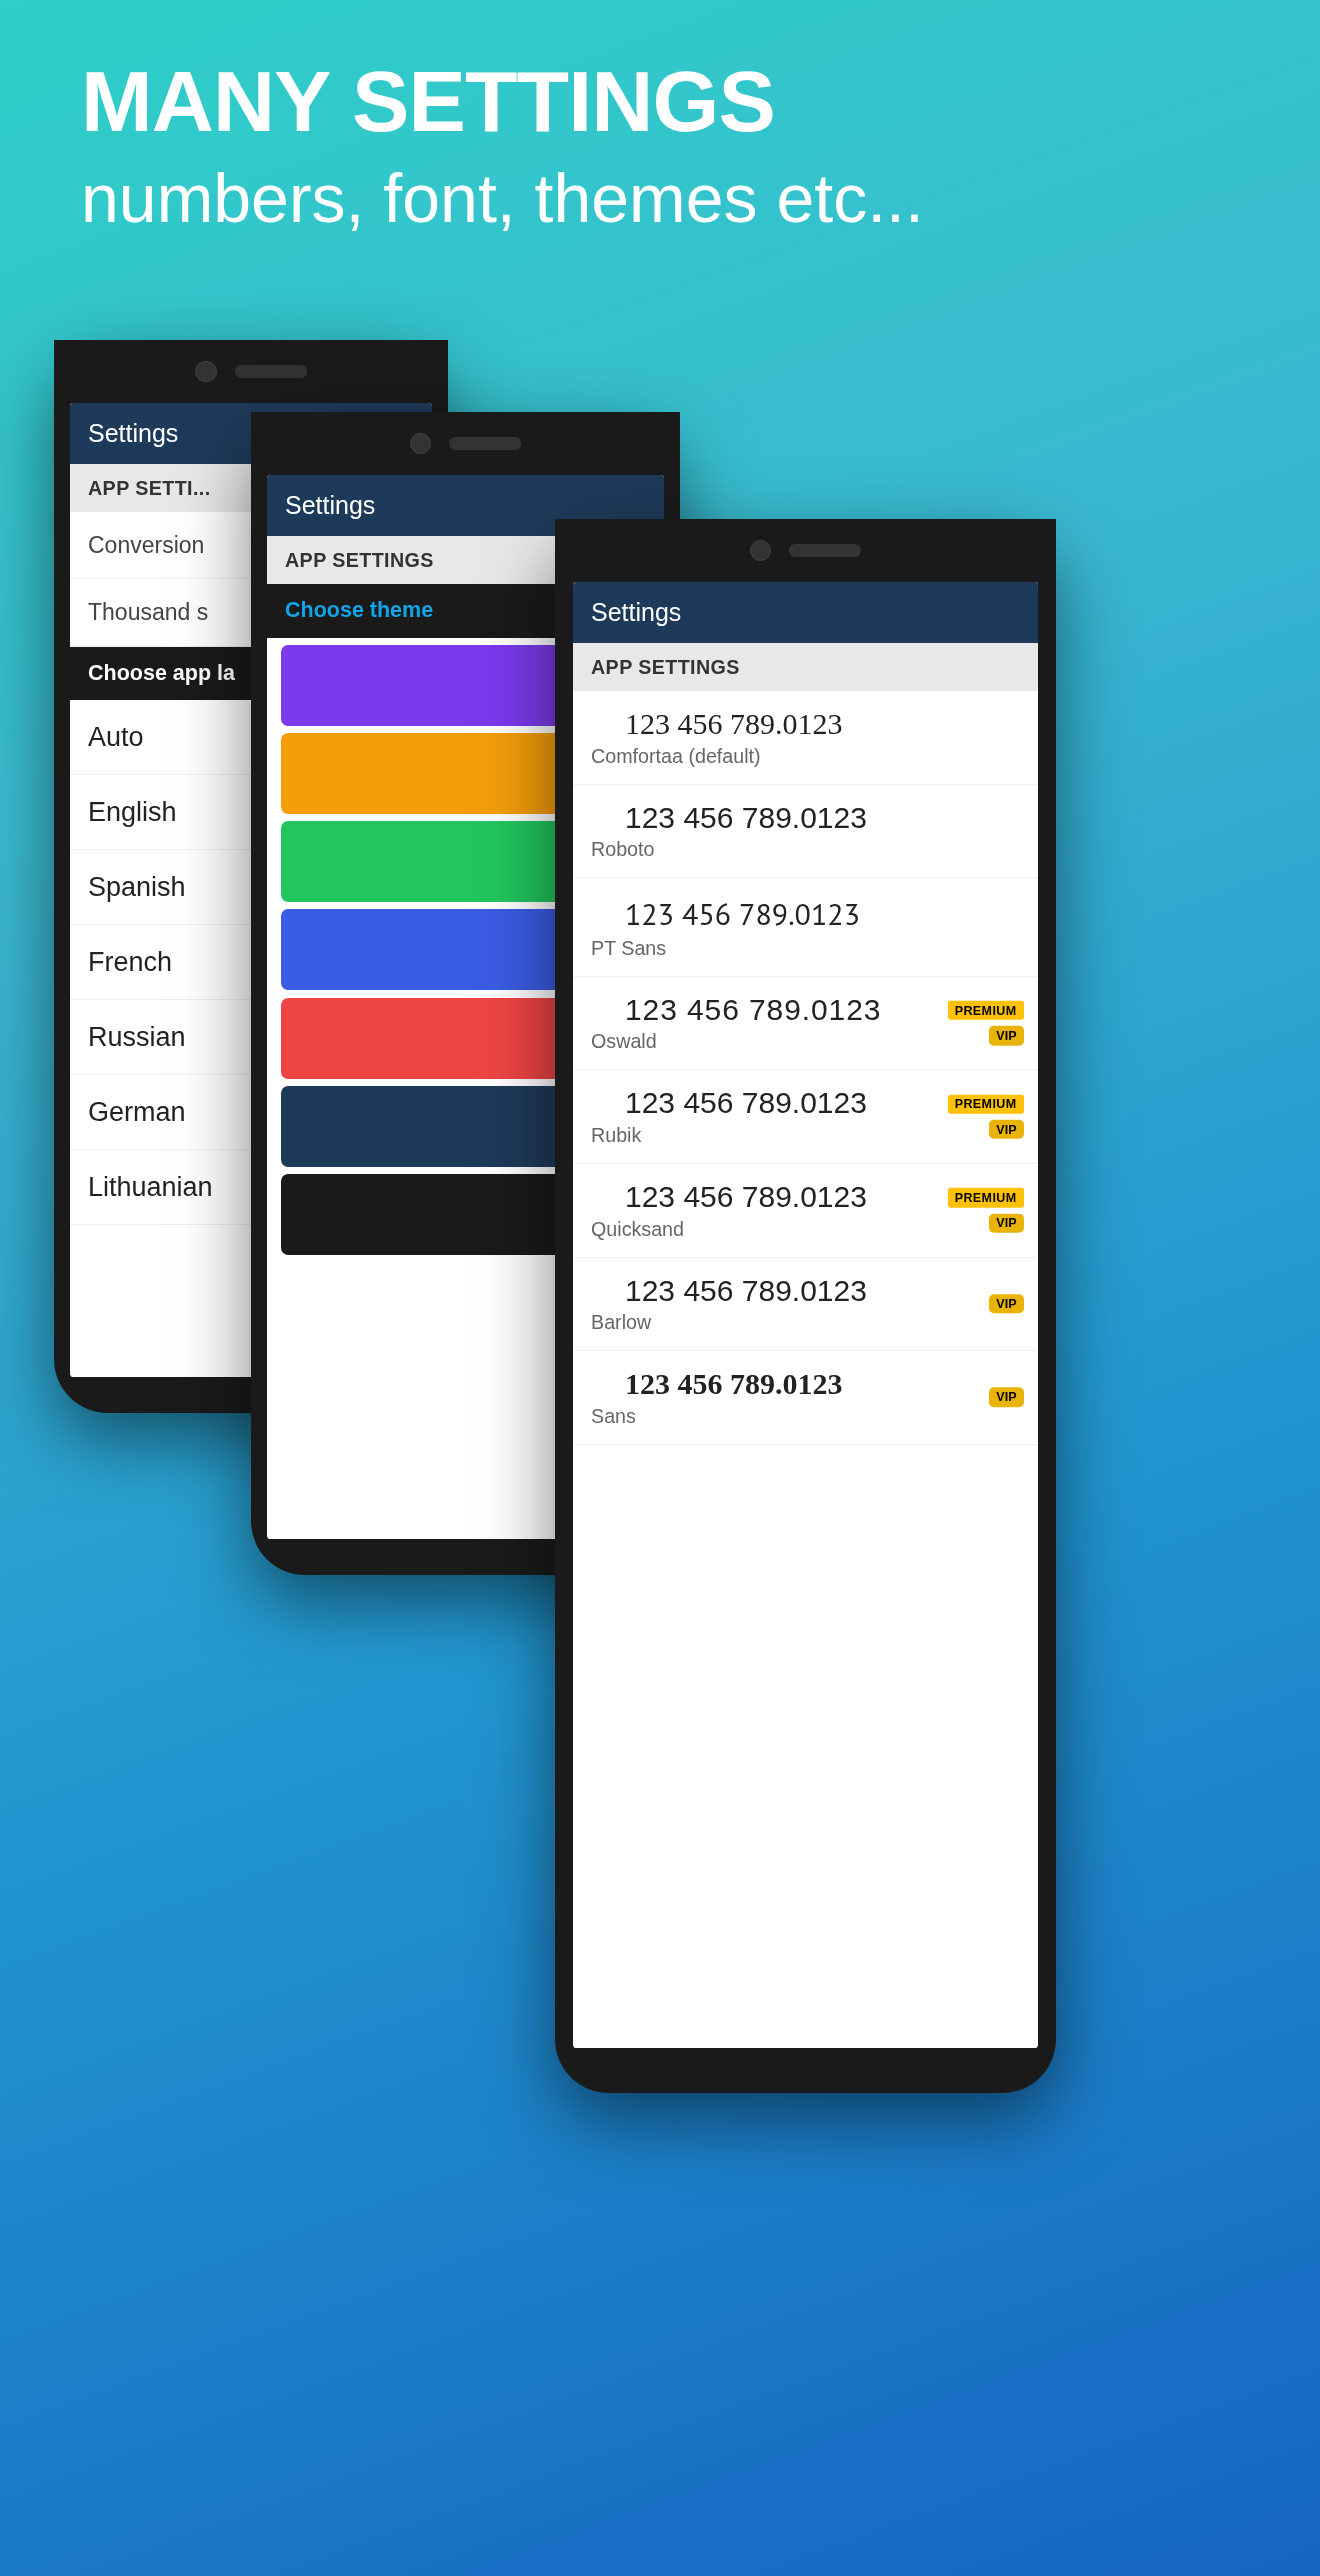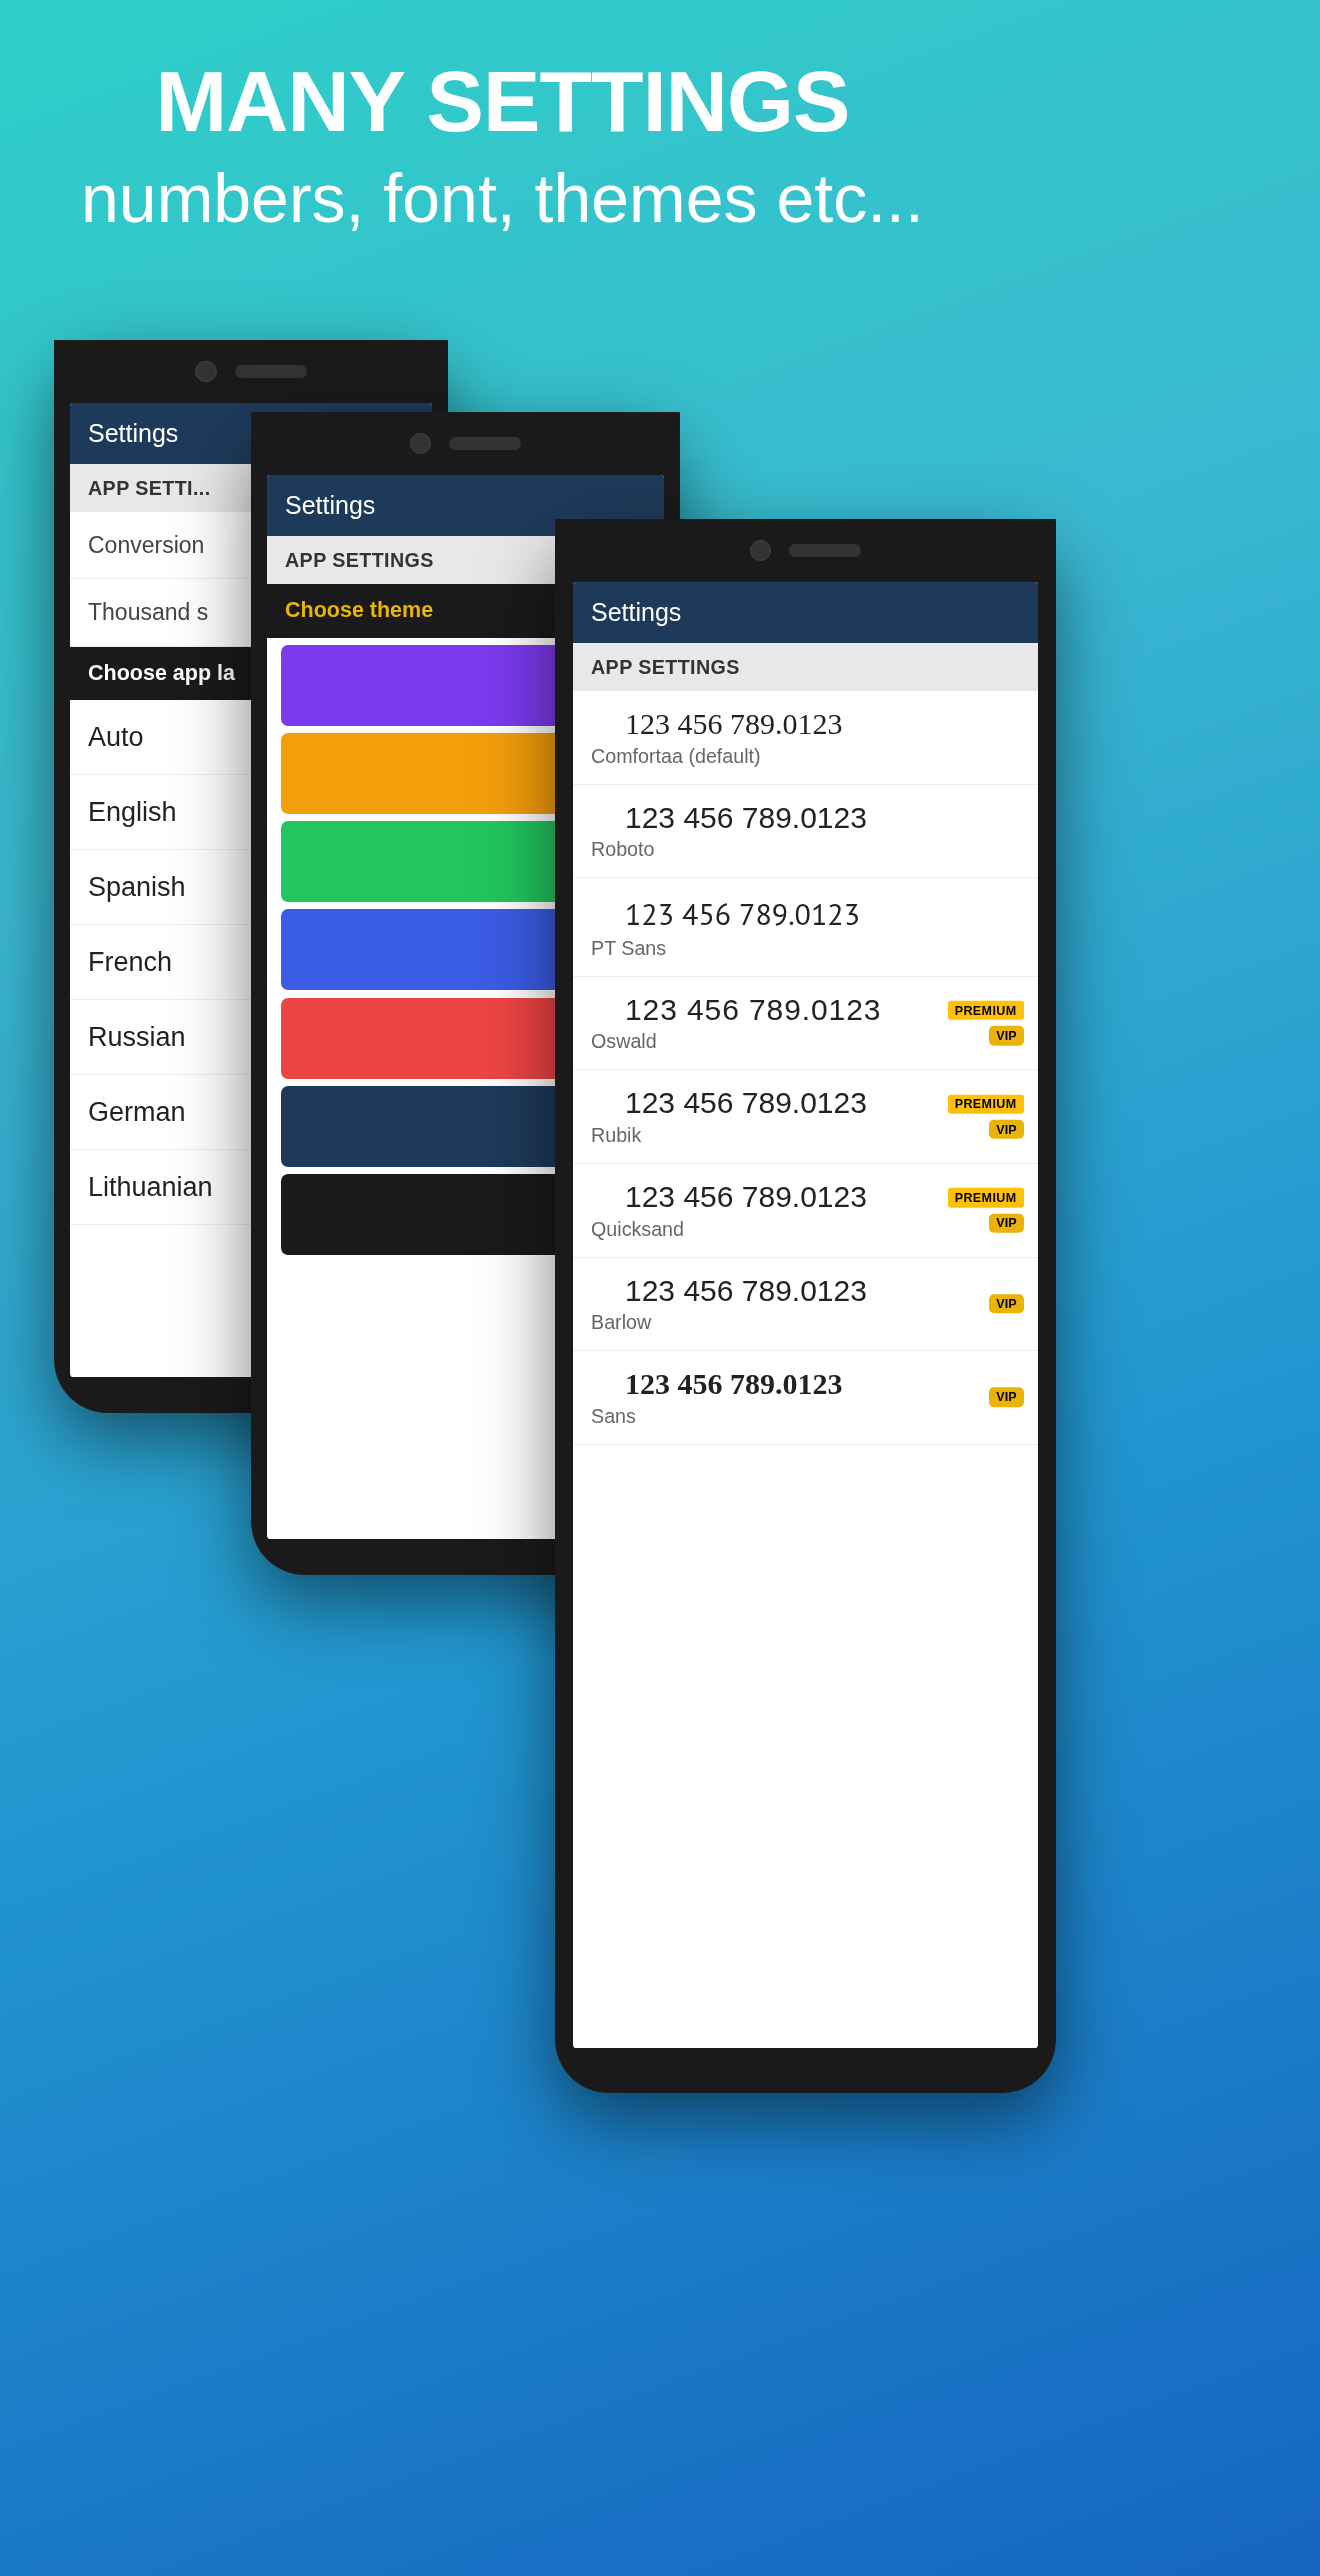--- a/index.html
+++ b/index.html
@@ -18,21 +18,20 @@
       top: 54px;
       left: 81px;
       color: white;
     }
 
     .header-title {
       font-size: 86px;
       font-weight: 900;
       line-height: 1.1;
       letter-spacing: -0.9px;
-      text-align: center;
     }
 
     .header-subtitle {
       font-size: 68px;
       font-weight: 400;
       line-height: 1.2;
       margin-top: 9px;
     }
 
     
@@ -164,21 +163,21 @@
       background: #1a1a1a;
       color: white;
       font-size: 21.5px;
       font-weight: 600;
       padding: 14.3px 18px;
     }
 
     
     .theme-header {
       background: #1a1a1a;
-      color: #eab308;
+      color: #0ea5e9;
       font-size: 21.5px;
       font-weight: 600;
       padding: 14.3px 18px;
     }
 
     .theme-swatch {
       height: 81px;
       margin: 7.2px 14.3px;
       border-radius: 7.2px;
     }

